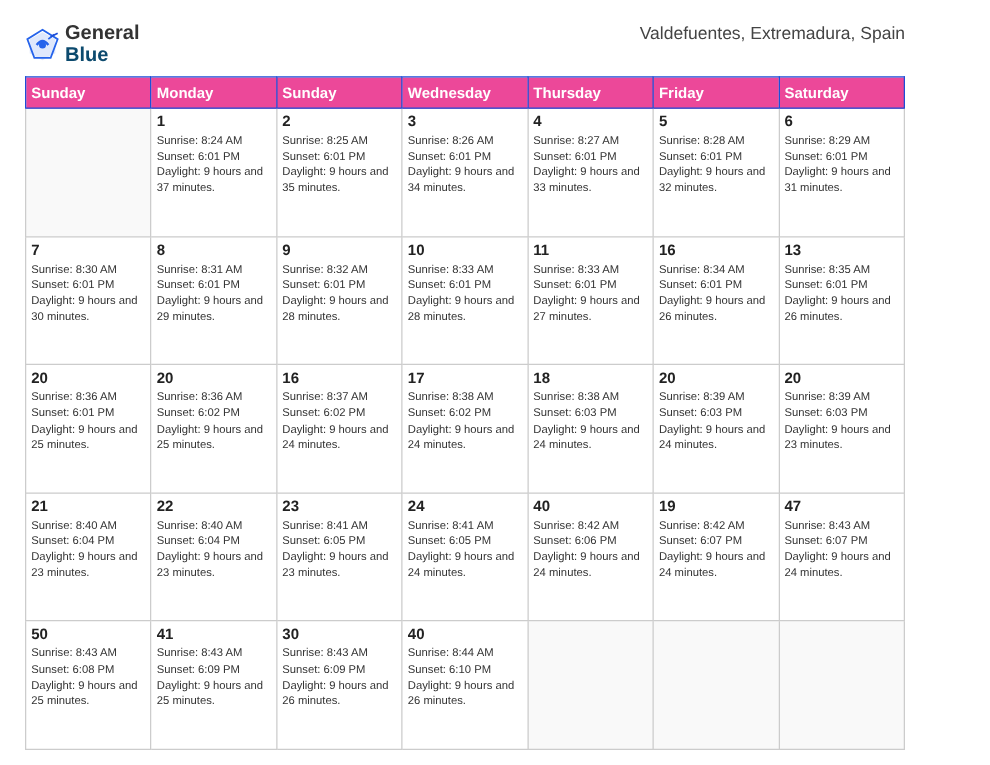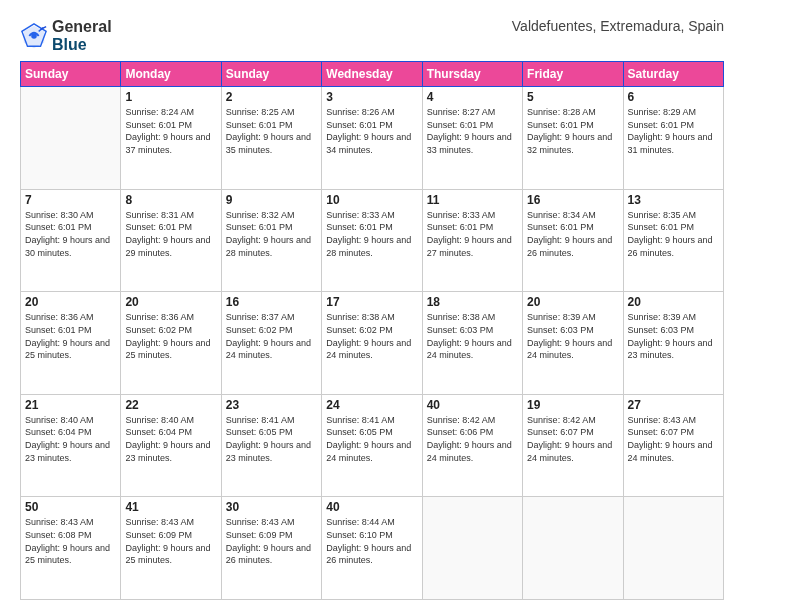--- a/index.html
+++ b/index.html
@@ -192,21 +192,21 @@
           <td><span class="day-num">22</span>
         <span class="day-info">Sunrise: 8:40 AM<br>Sunset: 6:04 PM<br>Daylight: 9 hours and 23 minutes.</span></td>
           <td><span class="day-num">23</span>
         <span class="day-info">Sunrise: 8:41 AM<br>Sunset: 6:05 PM<br>Daylight: 9 hours and 23 minutes.</span></td>
           <td><span class="day-num">24</span>
         <span class="day-info">Sunrise: 8:41 AM<br>Sunset: 6:05 PM<br>Daylight: 9 hours and 24 minutes.</span></td>
           <td><span class="day-num">40</span>
         <span class="day-info">Sunrise: 8:42 AM<br>Sunset: 6:06 PM<br>Daylight: 9 hours and 24 minutes.</span></td>
           <td><span class="day-num">19</span>
         <span class="day-info">Sunrise: 8:42 AM<br>Sunset: 6:07 PM<br>Daylight: 9 hours and 24 minutes.</span></td>
-          <td><span class="day-num">27</span>
+          <td><span class="day-num">47</span>
         <span class="day-info">Sunrise: 8:43 AM<br>Sunset: 6:07 PM<br>Daylight: 9 hours and 24 minutes.</span></td>
         </tr>
         <tr>
           <td><span class="day-num">50</span>
         <span class="day-info">Sunrise: 8:43 AM<br>Sunset: 6:08 PM<br>Daylight: 9 hours and 25 minutes.</span></td>
           <td><span class="day-num">41</span>
         <span class="day-info">Sunrise: 8:43 AM<br>Sunset: 6:09 PM<br>Daylight: 9 hours and 25 minutes.</span></td>
           <td><span class="day-num">30</span>
         <span class="day-info">Sunrise: 8:43 AM<br>Sunset: 6:09 PM<br>Daylight: 9 hours and 26 minutes.</span></td>
           <td><span class="day-num">40</span>

